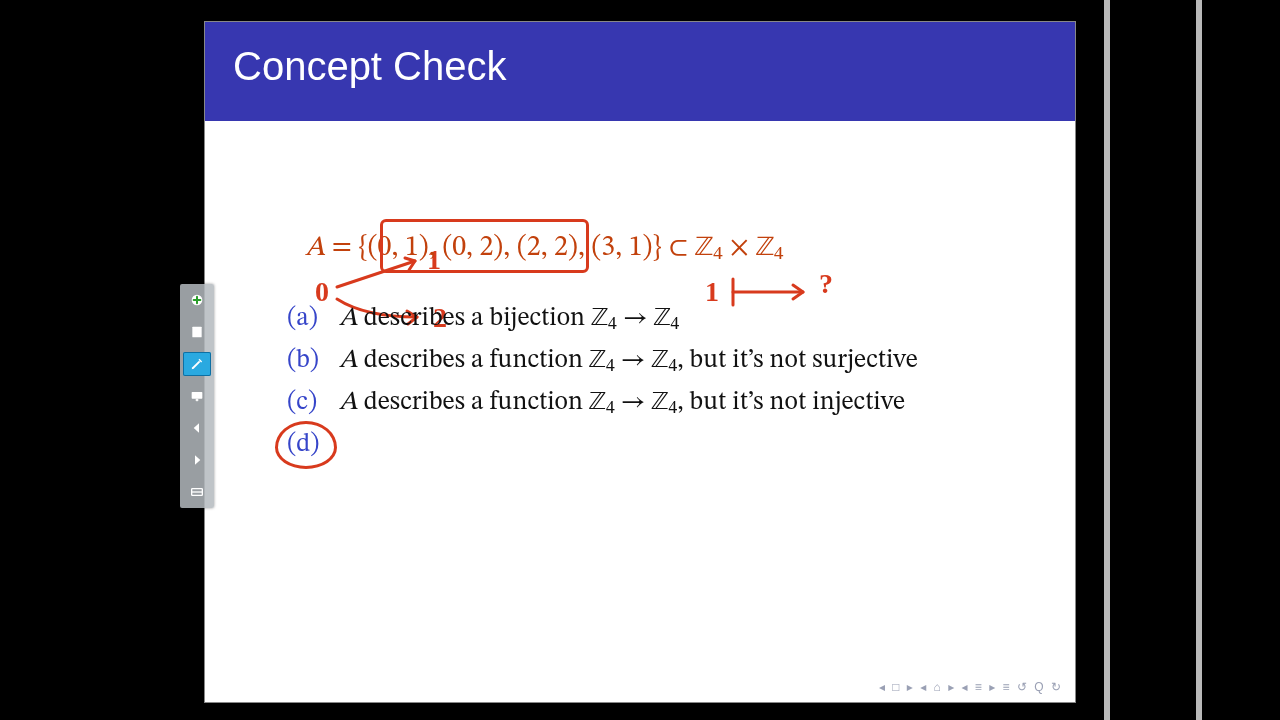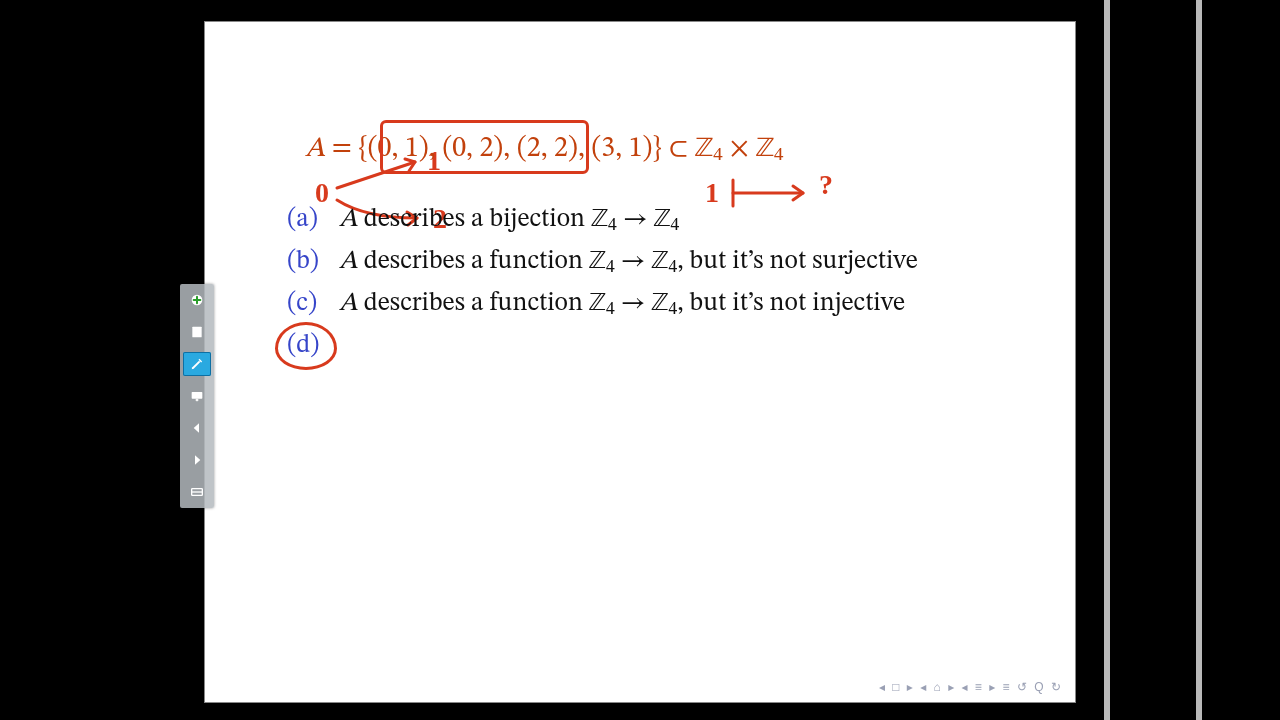--- a/index.html
+++ b/index.html
@@ -203,20 +203,21 @@
     </div>
     <div class="tb-btn">
       <svg class="tb-ico" viewBox="0 0 24 24">
         <rect x="4" y="7" width="16" height="10" rx="1" fill="none" stroke="#fff" stroke-width="2"></rect>
         <path d="M4 12h16" stroke="#fff" stroke-width="2"></path>
       </svg>
     </div>
   </div>
 
   <div class="slide-wrap">
+    <div class="title-bar">Concept Check</div>
 
     <div class="content">
 
       <svg class="ann-svg">
 
         <text class="ann-red-text" x="110" y="70">0</text>
         <text class="ann-red-text" x="222" y="38">1</text>
         <text class="ann-red-text" x="228" y="96">2</text>
         <path class="ann-red" d="M132 56 L210 30"></path>
         <path class="ann-red" d="M210 30 l-10 -3 M210 30 l-6 9"></path>

